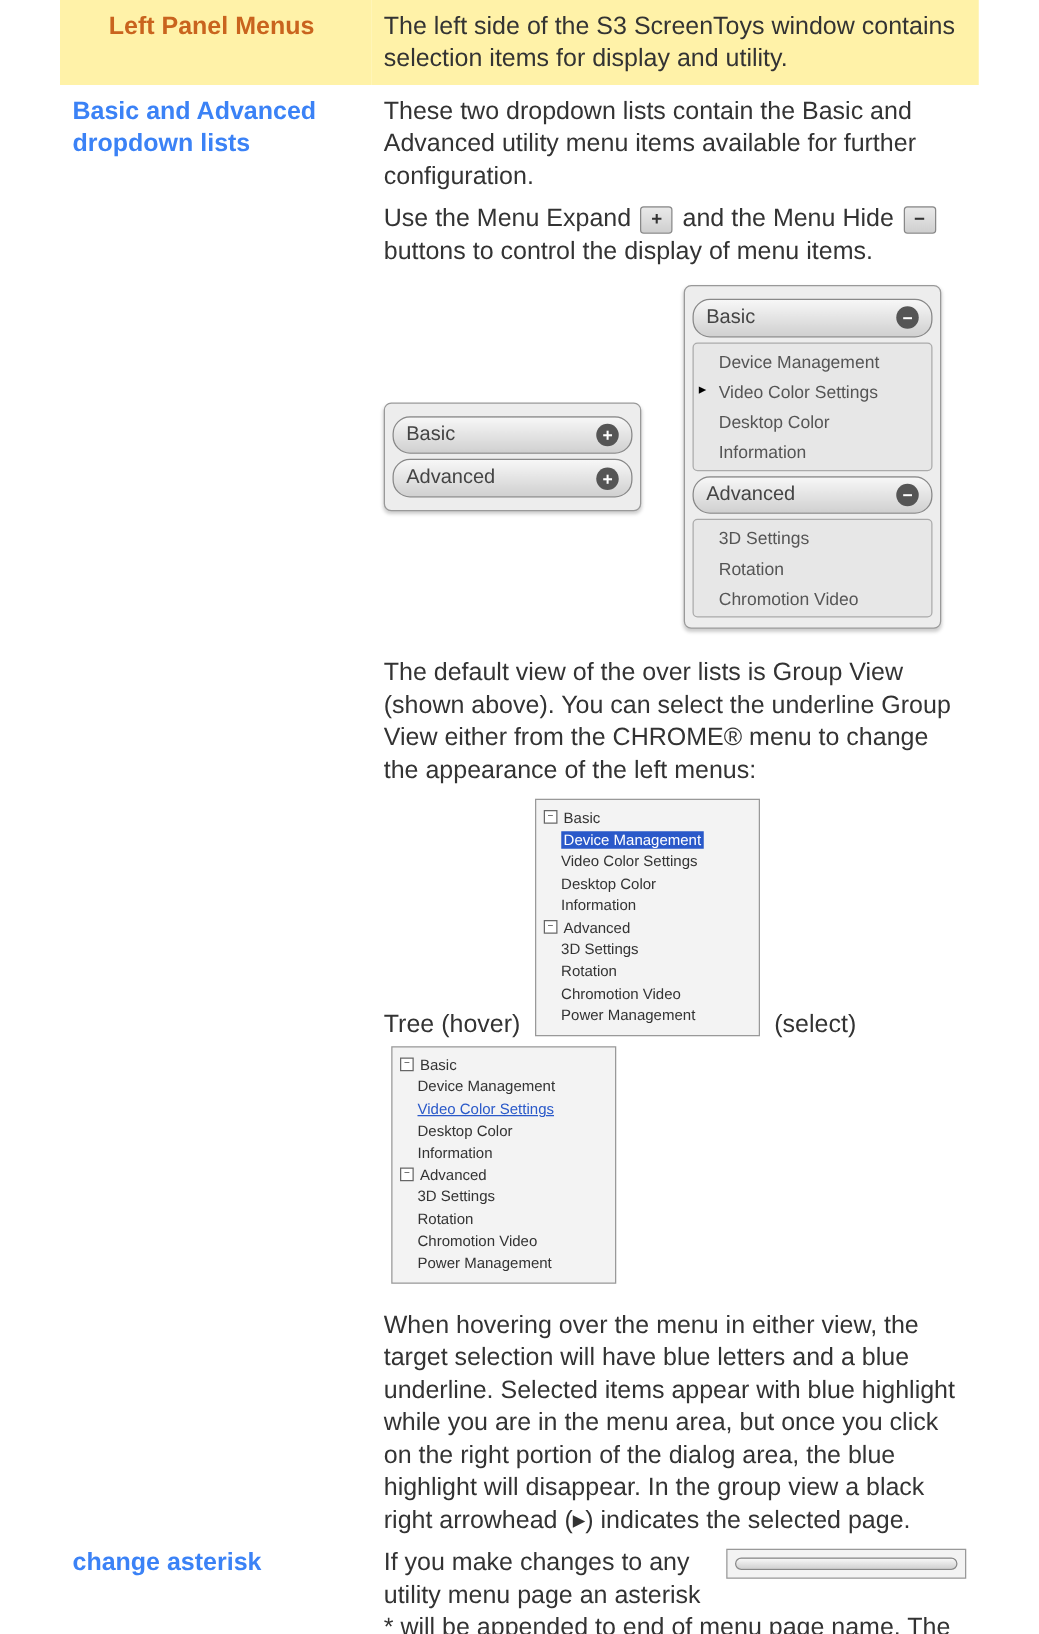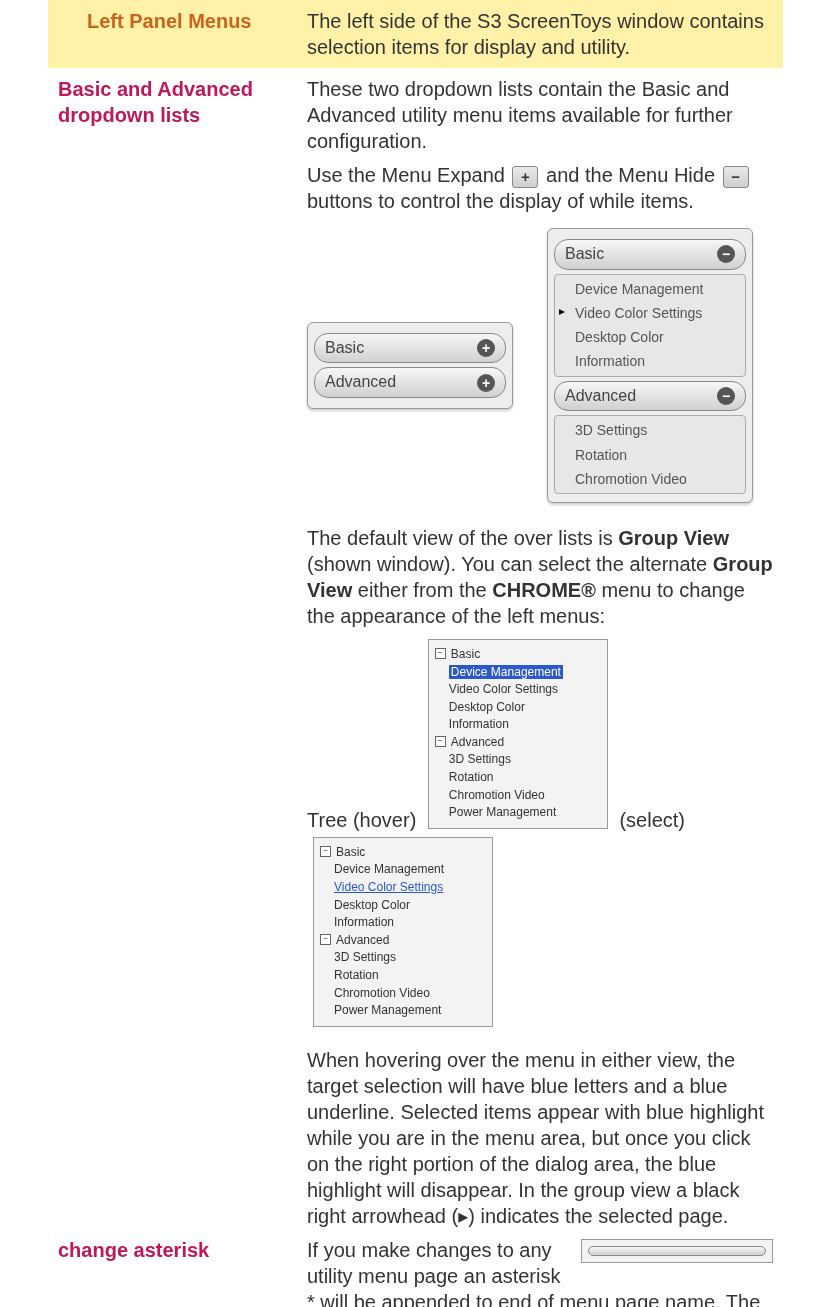--- a/index.html
+++ b/index.html
@@ -37,30 +37,30 @@
     font-size: 20px;
     line-height: 1.3;
   }
   table.doc-table td {
     vertical-align: top;
     padding: 8px 10px;
   }
   td.label-cell {
     width: 200px;
     font-weight: bold;
-    color: #be185d;
+    color: #3b82f6;
   }
   tr.row-highlight td {
     background: var(--row1-bg);
   }
   tr.row-highlight td.label-cell {
     color: var(--heading-color);
     padding-left: 39px;
   }
-  .bold { font-weight: bold; }
+  .bold { font-weight: normal; }
   .inline-icon {
     display: inline-flex;
     align-items: center;
     justify-content: center;
     width: 24px;
     height: 20px;
     background: linear-gradient(#e9e9e9, #cfcfcf);
     border: 1px solid #888;
     border-radius: 3px;
     font-weight: bold;
@@ -183,21 +183,21 @@
     <tr>
       <td class="label-cell">Basic and Advanced dropdown lists</td>
       <td>
         <div>These two dropdown lists contain the Basic and Advanced utility menu items available for further configuration.</div>
 
         <div style="margin-top:8px;">
           <span>Use the Menu Expand </span>
           <span class="inline-icon">+</span>
           <span>and the Menu Hide </span>
           <span class="inline-icon">−</span>
-          <span> buttons to control the display of while items.</span>
+          <span> buttons to control the display of menu items.</span>
         </div>
 
         <div style="margin-top:6px; display:flex; align-items:flex-start; gap:20px;">
 
           <div class="pill-group" style="align-self:center;">
             <div class="pill">
               <span>Basic</span>
               <span class="pill-icon">+</span>
             </div>
             <div class="pill">
@@ -223,21 +223,21 @@
             </div>
             <div class="sub-list">
               <div class="sub-item">3D Settings</div>
               <div class="sub-item">Rotation</div>
               <div class="sub-item">Chromotion Video</div>
             </div>
           </div>
         </div>
 
         <div style="margin-top:14px;">
-          <span>The default view of the over lists is </span><span class="bold">Group View</span><span> (shown window). You can select the alternate </span><span class="bold">Group View</span><span> either from the </span><span class="bold">CHROME®</span><span> menu to change the appearance of the left menus:</span>
+          <span>The default view of the over lists is </span><span class="bold">Group View</span><span> (shown above). You can select the underline </span><span class="bold">Group View</span><span> either from the </span><span class="bold">CHROME®</span><span> menu to change the appearance of the left menus:</span>
         </div>
 
         <div style="margin-top:6px;">
           <span>Tree (hover) </span>
           <div class="tree-box">
             <div class="node root"><span class="exp">−</span><span style="margin-left:14px;">Basic</span></div>
             <div class="node"><span class="hl-select">Device Management</span></div>
             <div class="node">Video Color Settings</div>
             <div class="node">Desktop Color</div>
             <div class="node">Information</div>

